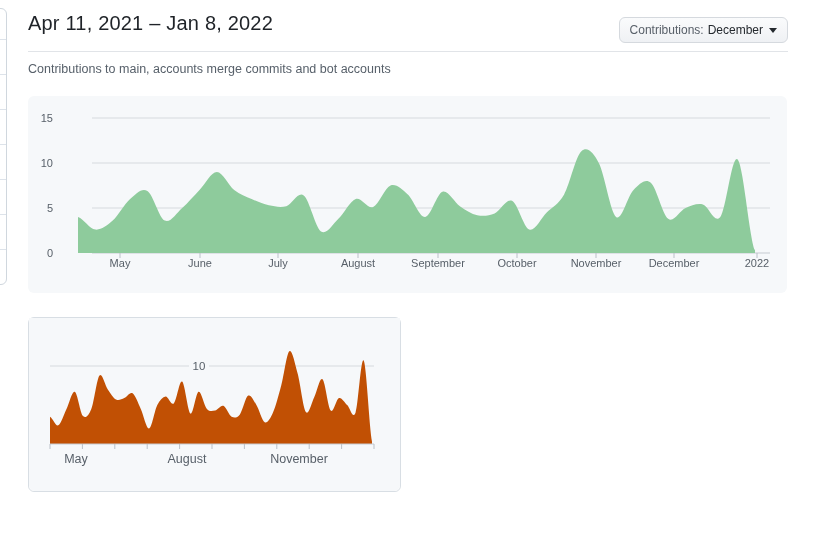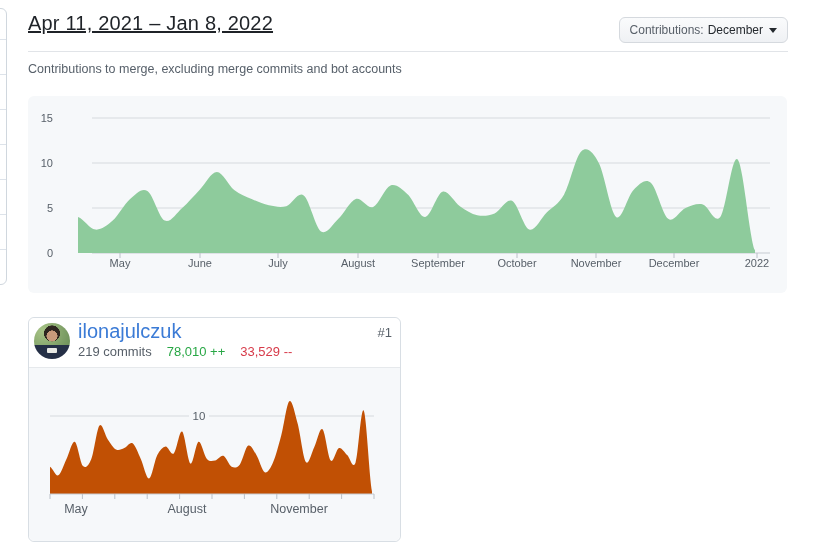--- a/index.html
+++ b/index.html
@@ -10,21 +10,21 @@
   }
   
   .clipped-panel{
     position:absolute;left:-22px;top:8px;width:29px;height:277px;box-sizing:border-box;
     background:#fff;border:1px solid #d0d7de;border-radius:6px;
     background-image:repeating-linear-gradient(to bottom, rgba(0,0,0,0) 0 34px, #dde3ea 34px 35px);
     background-position:0 -4px;
   }
   .content{position:absolute;left:28px;top:0;width:760px;}
   .header-row{display:flex;align-items:flex-start;padding-top:12px;height:39px;box-sizing:content-box;}
-  .page-title{margin:0;font-size:20px;font-weight:400;color:#1f2328;letter-spacing:.2px;text-decoration:underline;}
+  .page-title{margin:0;font-size:20px;font-weight:400;color:#1f2328;letter-spacing:.2px;}
   .dropdown-btn{
     margin-left:auto;margin-top:5px;display:inline-flex;align-items:center;gap:4px;
     font-family:inherit;font-size:12px;color:#24292e;line-height:16px;
     padding:4px 10px;height:26px;box-sizing:border-box;cursor:pointer;
     background:linear-gradient(180deg,#fafbfc,#eff1f4);
     border:1px solid #d5d9de;border-radius:6px;justify-content:flex-end;
   }
   .dropdown-btn .muted{color:#586069;}
   .dropdown-btn .strong{color:#24292e;}
   .caret{width:0;height:0;border:4px solid rgba(0,0,0,0);border-top:5px solid #24292e;margin-top:5px;margin-left:2px;}
@@ -67,21 +67,21 @@
 <div class="content">
   <div class="header-row">
     <h1 class="page-title">Apr 11, 2021 – Jan 8, 2022</h1>
     <button class="dropdown-btn">
       <span class="muted">Contributions:</span>
       <span class="strong">December</span>
       <span class="caret"></span>
     </button>
   </div>
   <hr class="divider">
-  <p class="subtitle">Contributions to merge, excluding merge commits and bot accounts</p>
+  <p class="subtitle">Contributions to main, accounts merge commits and bot accounts</p>
 
   <div class="main-chart-panel">
     <svg id="main-chart" width="759" height="197" viewBox="0 0 759 197">
         <line x1="64" y1="157" x2="742" y2="157" stroke="#c6cbd1" stroke-width="1"></line>
         <text x="25" y="161" text-anchor="end" font-size="11" fill="#586069">0</text>
         <line x1="64" y1="112" x2="742" y2="112" stroke="#d6dade" stroke-width="1"></line>
         <text x="25" y="116" text-anchor="end" font-size="11" fill="#586069">5</text>
         <line x1="64" y1="67" x2="742" y2="67" stroke="#d6dade" stroke-width="1"></line>
         <text x="25" y="71" text-anchor="end" font-size="11" fill="#586069">10</text>
         <line x1="64" y1="22" x2="742" y2="22" stroke="#d6dade" stroke-width="1"></line>
@@ -102,32 +102,20 @@
         <line x1="568" y1="157" x2="568" y2="162" stroke="#bac0c8" stroke-width="1"></line>
         <text x="568" y="171" text-anchor="middle" font-size="11" fill="#586069">November</text>
         <line x1="646" y1="157" x2="646" y2="162" stroke="#bac0c8" stroke-width="1"></line>
         <text x="646" y="171" text-anchor="middle" font-size="11" fill="#586069">December</text>
         <line x1="729" y1="157" x2="729" y2="162" stroke="#bac0c8" stroke-width="1"></line>
         <text x="729" y="171" text-anchor="middle" font-size="11" fill="#586069">2022</text>
       </svg>
   </div>
 
   <div class="contrib-card">
-    <div class="card-header">
-      <span class="avatar"></span>
-      <div class="id-block">
-        <a class="username">ilonajulczuk</a>
-        <div class="stats">
-          <span class="commits">219 commits</span>
-          <span class="adds">78,010 ++</span>
-          <span class="dels">33,529 --</span>
-        </div>
-      </div>
-      <span class="rank">#1</span>
-    </div>
     <div class="card-chart">
       <svg id="card-chart" width="373" height="173" viewBox="0 0 373 173">
           <line x1="21" y1="48" x2="160" y2="48" stroke="#d6dade" stroke-width="1"></line>
           <line x1="180" y1="48" x2="345" y2="48" stroke="#d6dade" stroke-width="1"></line>
           <text x="170" y="52" text-anchor="middle" font-size="11.5" fill="#586069">10</text>
           <path d="M21.0,98.7C23.8,100.1 26.5,108.6 29.3,107.3C32.0,106.0 34.8,96.5 37.5,90.9C40.3,85.3 43.0,72.6 45.8,73.7C48.5,74.9 51.3,95.1 54.0,97.9C56.8,100.8 59.5,97.7 62.3,90.9C65.0,84.1 67.8,60.6 70.5,57.4C73.3,54.1 76.0,67.4 78.8,71.4C81.5,75.4 84.3,80.1 87.1,81.5C89.8,83.0 92.6,81.0 95.3,80.0C98.1,78.9 100.8,73.5 103.6,75.3C106.3,77.1 109.1,85.1 111.8,90.9C114.6,96.8 117.3,111.1 120.1,110.4C122.8,109.8 125.6,92.3 128.3,87.0C131.1,81.7 133.8,78.7 136.6,78.4C139.3,78.2 142.1,87.9 144.8,85.4C147.6,83.0 150.4,61.9 153.1,63.6C155.9,65.3 158.6,93.9 161.4,95.6C164.1,97.3 166.9,74.5 169.6,73.7C172.4,73.0 175.1,87.8 177.9,90.9C180.6,94.0 183.4,93.0 186.1,92.5C188.9,91.9 191.6,86.7 194.4,87.8C197.1,88.8 199.9,97.3 202.6,98.7C205.4,100.1 208.1,99.9 210.9,96.4C213.6,92.8 216.4,79.2 219.2,77.6C221.9,76.1 224.7,82.6 227.4,87.0C230.2,91.4 232.9,102.9 235.7,104.2C238.4,105.5 241.2,100.9 243.9,94.8C246.7,88.7 249.4,77.8 252.2,67.5C254.9,57.2 257.7,35.1 260.4,33.2C263.2,31.2 265.9,45.7 268.7,55.8C271.4,65.9 274.2,90.1 276.9,94.0C279.7,97.9 282.5,84.7 285.2,79.2C288.0,73.7 290.7,59.0 293.5,61.3C296.2,63.5 299.0,89.3 301.7,92.5C304.5,95.6 307.2,80.9 310.0,80.0C312.7,79.1 315.5,84.5 318.2,87.0C321.0,89.5 323.7,102.2 326.5,94.8C329.2,87.4 332.0,37.7 334.7,42.5C337.5,47.4 340.2,110.1 343.0,123.7L343.0,126L21.0,126Z" fill="#c15004"></path>
           <line x1="21" y1="126" x2="345" y2="126" stroke="#c6cbd1" stroke-width="1"></line>
           <line x1="21" y1="126" x2="21" y2="131" stroke="#bac0c8" stroke-width="1"></line>
           <line x1="53.4" y1="126" x2="53.4" y2="131" stroke="#bac0c8" stroke-width="1"></line>
           <line x1="85.8" y1="126" x2="85.8" y2="131" stroke="#bac0c8" stroke-width="1"></line>

